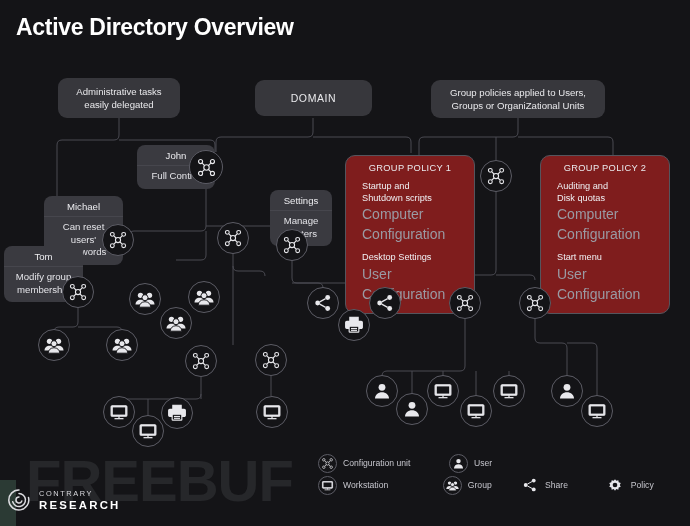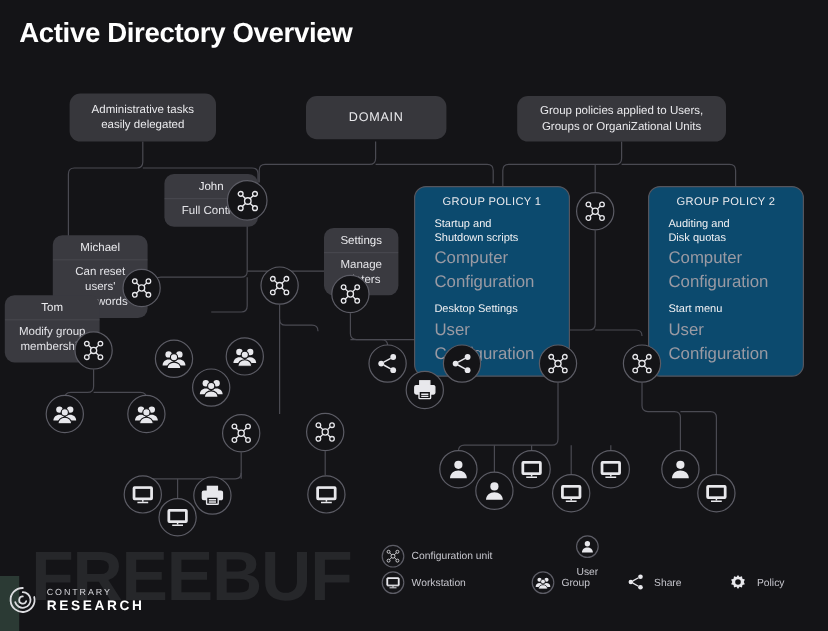--- a/index.html
+++ b/index.html
@@ -45,21 +45,21 @@
   }
   .pcard .pm {
     font-size:9.6px; line-height:12.5px; text-align:center;
     padding:4px 10px 6px; color:#e3e3e7;
     border-top:1px solid #46464d;
   }
 
   
   .gp {
     position:absolute; border:1px solid #55555d;
-    border-radius:10px; background:#0c4a6e;
+    border-radius:10px; background:#7f1d1d;
     padding:7px 9px 9px;
   }
   .gp .gptitle {
     font-size:9.3px; text-align:center; letter-spacing:.3px;
     color:#eaeaee; margin-bottom:7px;
   }
   .gp .row { display:flex; align-items:flex-start; gap:7px; margin-bottom:7px; }
   .gp .row:last-child { margin-bottom:0; }
   .gp .row .txt { padding-top:1px; }
   .gp .pname { font-size:9.2px; line-height:11.5px; color:#f0f0f3; }
@@ -575,21 +575,21 @@
                 <circle cx="18.8" cy="18.8" r="2.3"></circle>
         <line x1="7" y1="7" x2="9.9" y2="9.9"></line>
                 <line x1="17" y1="7" x2="14.1" y2="9.9"></line>
         <line x1="7" y1="17" x2="9.9" y2="14.1"></line>
                 <line x1="17" y1="17" x2="14.1" y2="14.1"></line>
       </g>
             </svg>
           </div>
           <span class="lgl">Configuration unit</span>
         </div>
-        <div class="lgitem" style="width: 81px; flex-direction: column;">
+        <div class="lgitem" style="width: 81px;">
           <div class="lgcirc">
             <svg width="13" height="13" viewBox="0 0 24 24">
               <g fill="#e8e8ec">
         <circle cx="12" cy="7.6" r="4.1"></circle>
         <path d="M3.6 21c0-4.6 3.8-7.6 8.4-7.6s8.4 3 8.4 7.6z"></path>
       </g>
             </svg>
           </div>
           <span class="lgl">User</span>
         </div>

